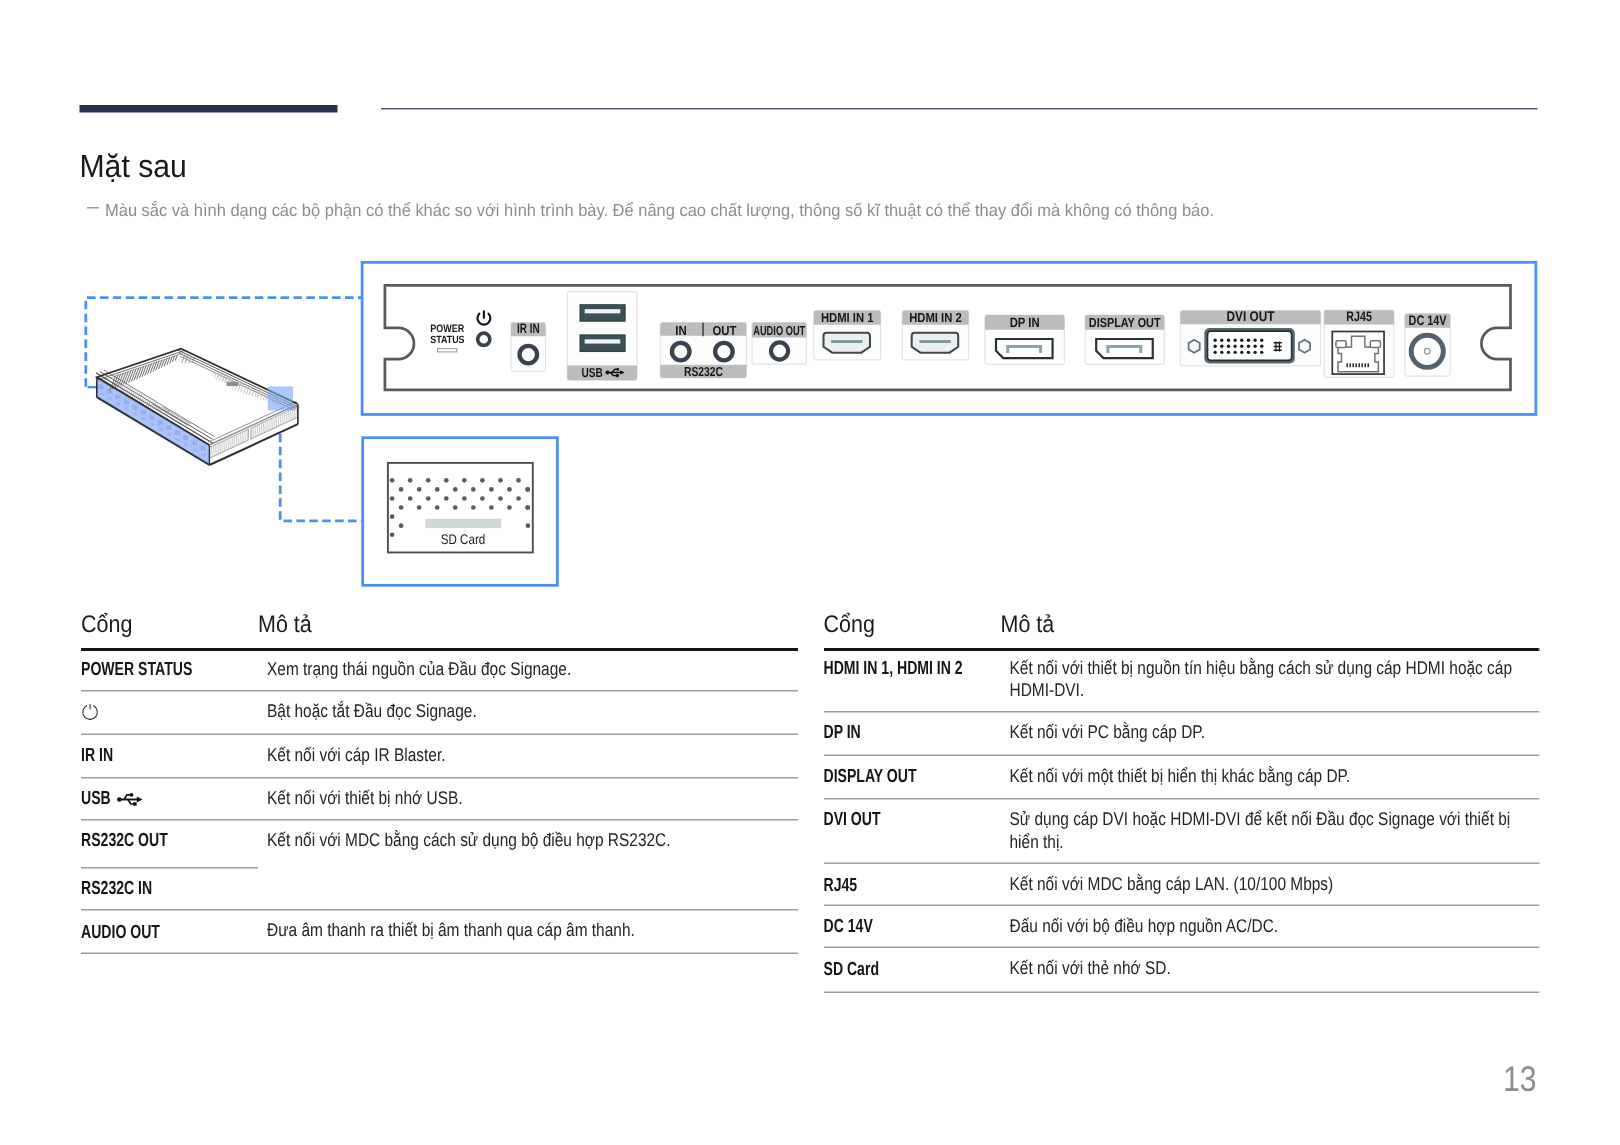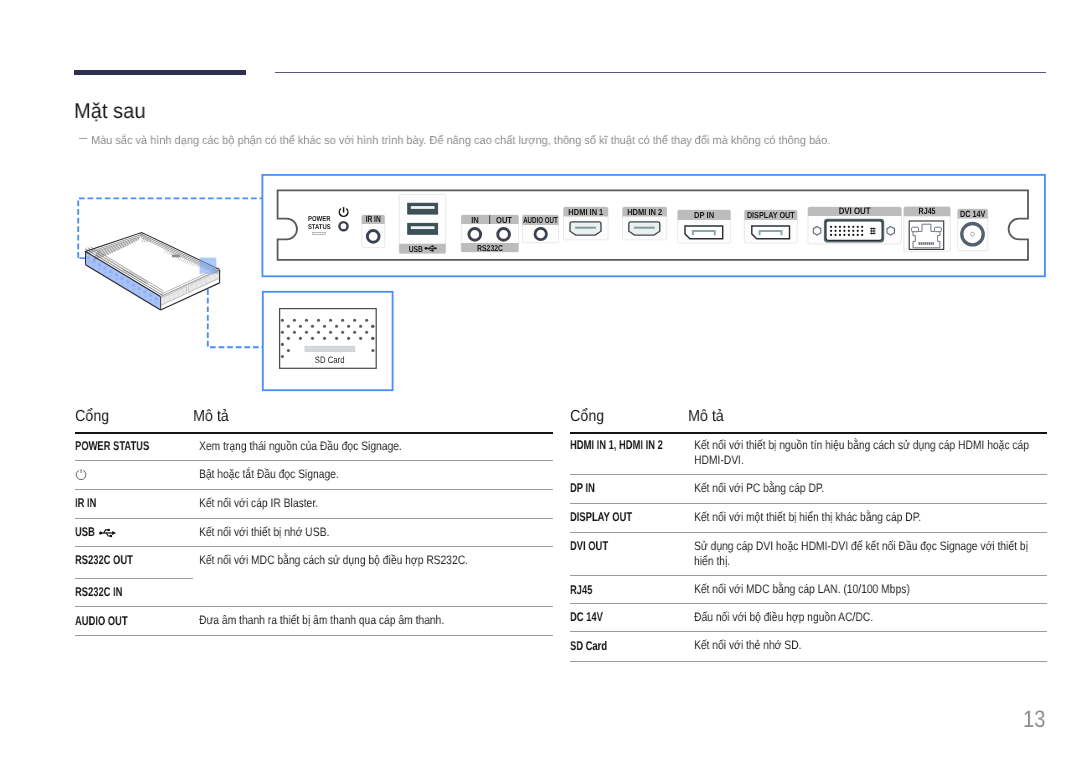--- a/index.html
+++ b/index.html
@@ -2,21 +2,21 @@
 <html><head>
 <meta charset="utf-8">
 <title>Mặt sau</title>
 <style>
   html,body{margin:0;padding:0;}
   body{width:1080px;height:763px;background:#ffffff;font-family:"Liberation Sans",sans-serif;
        -webkit-font-smoothing:antialiased;text-rendering:geometricPrecision;
        overflow:hidden;position:relative;}
   *{-webkit-font-smoothing:antialiased;}
   .h1,.note,.pageno,.tbl .hdr,.cellA,.cellB{will-change:transform;}
-  .page{position:absolute;inset:0;margin-left:21px;}
+  .page{position:absolute;inset:0;}
 
   
   .rule-thick{position:absolute;left:53px;top:70px;width:172px;height:5px;background:#2e3050;}
   .rule-thin{position:absolute;left:254px;top:71.5px;width:771px;height:1.6px;background:#545879;}
 
   
   .h1{position:absolute;left:53px;top:102px;margin:0;font-size:21.4px;color:#1a1a1a;font-weight:400;line-height:18px;
       transform:scaleX(0.94);transform-origin:0 0;}
   .note{position:absolute;left:69.5px;top:135.4px;font-size:11.6px;line-height:12px;color:#8c8c8c;white-space:nowrap;
         transform:scaleX(0.947);transform-origin:0 0;}

